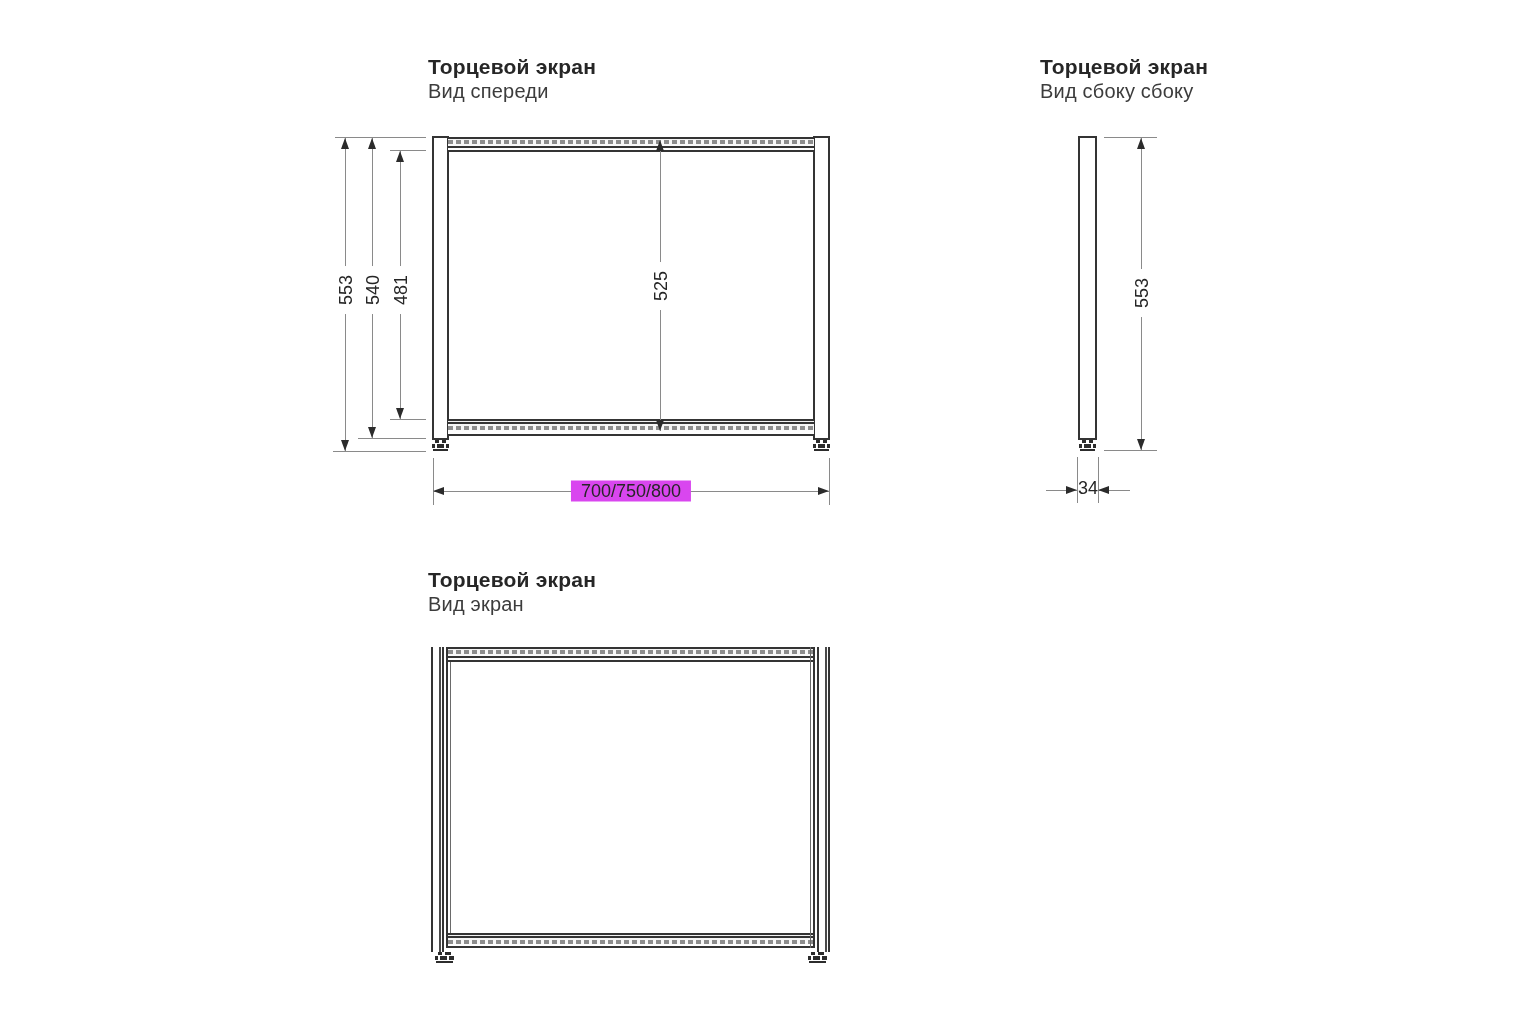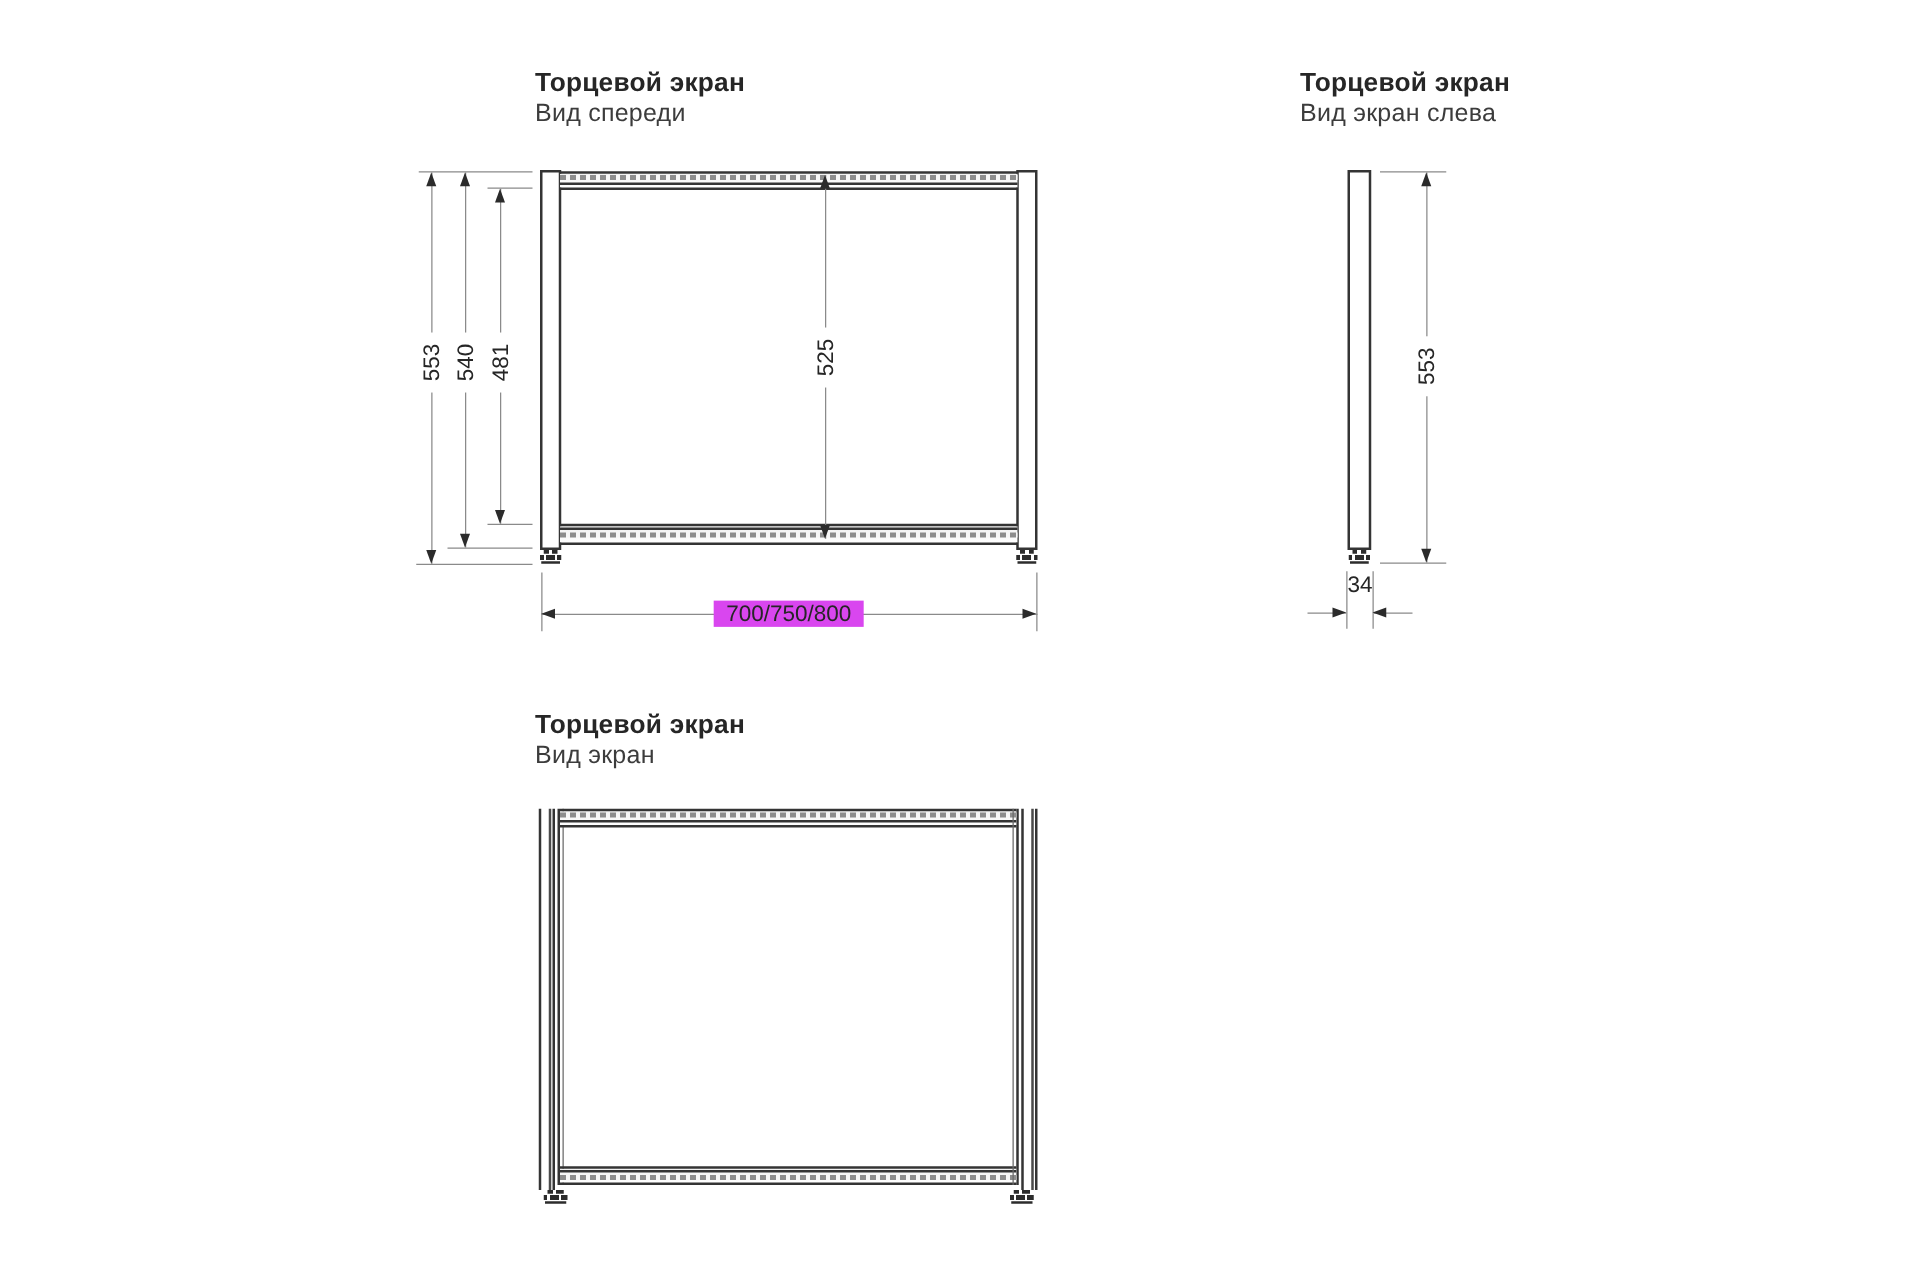--- a/index.html
+++ b/index.html
@@ -132,21 +132,21 @@
 
   <div class="vline" style="left:433px; top:458px; height:47px;"></div>
   <div class="vline" style="left:829px; top:458px; height:47px;"></div>
   <div class="hline" style="left:433px; top:491px; width:397px;"></div>
   <div class="arr left" style="left:433px; top:487px;"></div>
   <div class="arr right" style="left:818px; top:487px;"></div>
   <div class="hlabel" style="left:631px; top:491px;">700/750/800</div>
 
   <div class="titleblock" style="left:1040px; top:55px;">
     <div class="title">Торцевой экран</div>
-    <div class="subtitle">Вид экран слева</div>
+    <div class="subtitle">Вид сбоку сбоку</div>
   </div>
 
   <div class="leg" style="left:1078px; top:136px; width:19px; height:304px;"></div>
   <div class="foot" style="left:1079px; top:440px; width:17px; height:11px;">
     <div class="f1"></div>
       <div class="f2"></div>
       <div class="f3"></div>
   </div>
 
   <div class="hline" style="left:1104px; top:137px; width:53px;"></div>
@@ -155,21 +155,21 @@
   <div class="arr up" style="left:1137px; top:138px;"></div>
   <div class="arr down" style="left:1137px; top:439px;"></div>
   <div class="vlabel" style="left:1142px; top:293px;">553</div>
 
   <div class="vline" style="left:1077px; top:457px; height:46px;"></div>
   <div class="vline" style="left:1098px; top:457px; height:46px;"></div>
   <div class="hline" style="left:1046px; top:490px; width:31px;"></div>
   <div class="hline" style="left:1099px; top:490px; width:31px;"></div>
   <div class="arr right" style="left:1066px; top:486px;"></div>
   <div class="arr left" style="left:1098px; top:486px;"></div>
-  <div class="hlabel nobg" style="left:1088px; top:468px;text-align:center;">34</div>
+  <div class="hlabel nobg" style="left:1088px; top:488px;text-align:center;">34</div>
 
   <div class="titleblock" style="left:428px; top:568px;">
     <div class="title">Торцевой экран</div>
     <div class="subtitle">Вид экран</div>
   </div>
 
   <div class="frame" style="left:431px; top:647px; width:399px; height:318px;">
     <div class="leg-strip" style="left:0; top:0; width:13px; height:305px;"></div>
     <div class="leg-strip" style="left:386px; top:0; width:13px; height:305px;"></div>
     <div class="panel" style="left:15px; top:0; width:369px; height:301px;">

